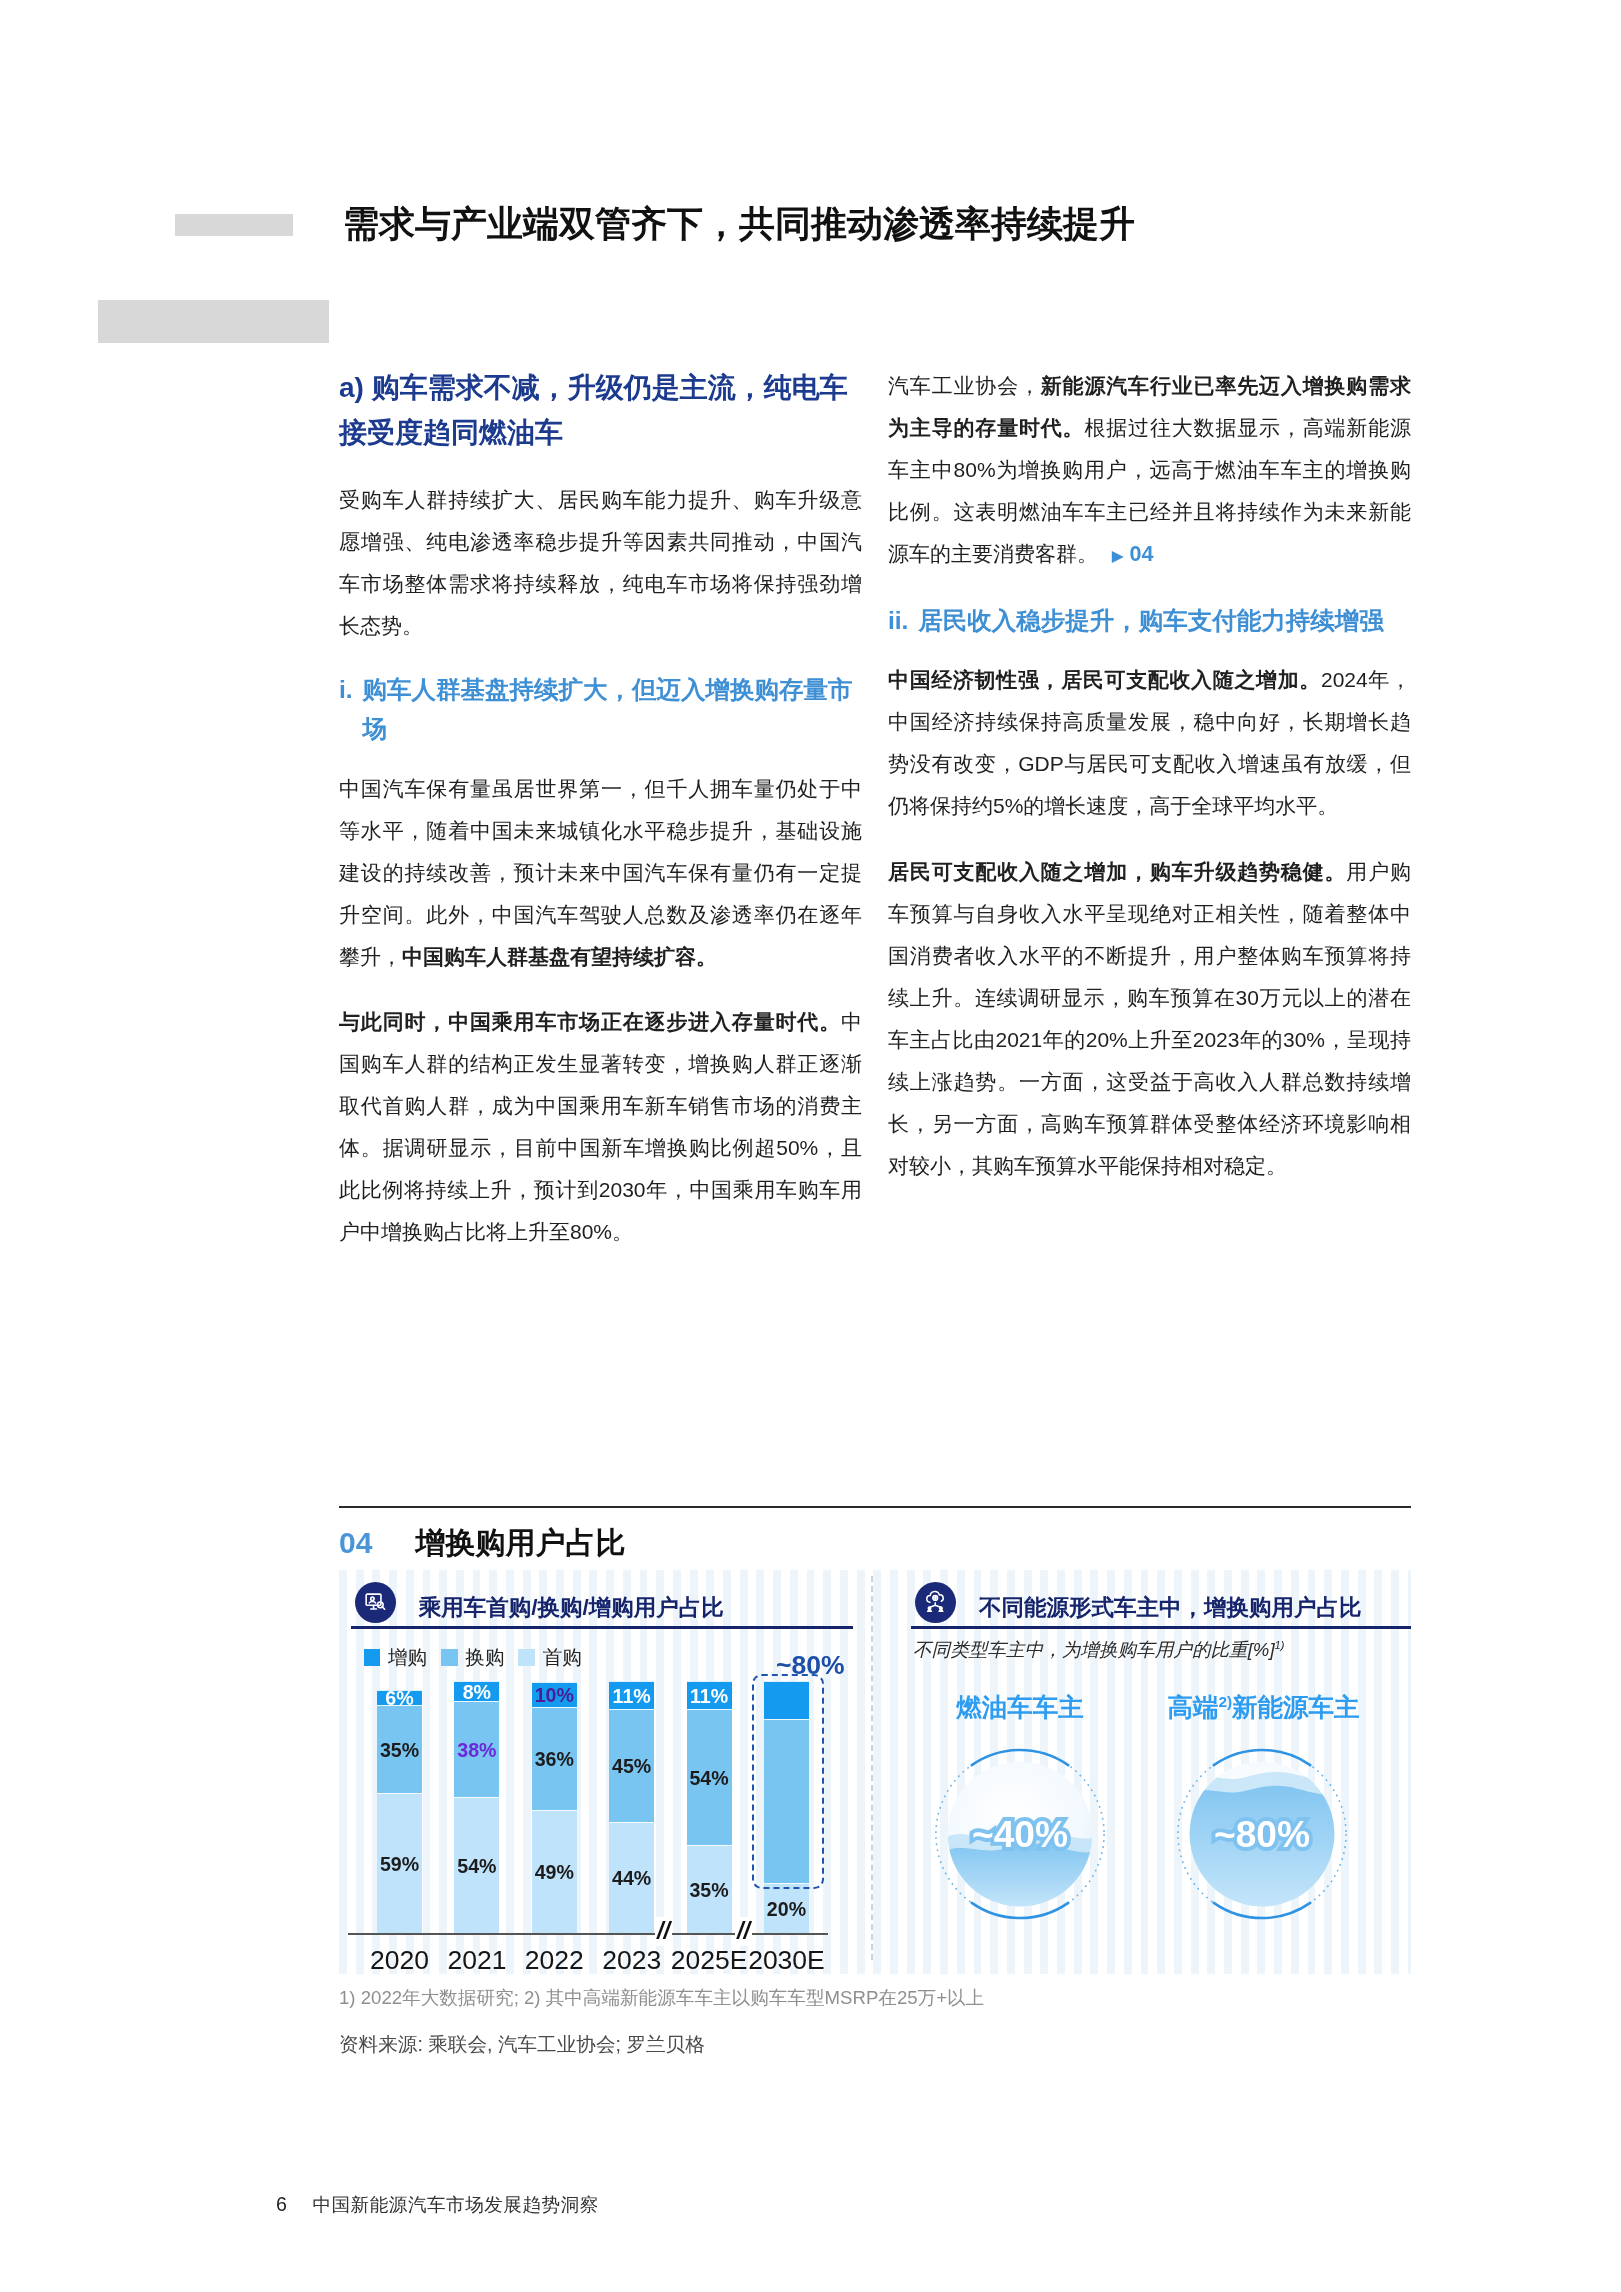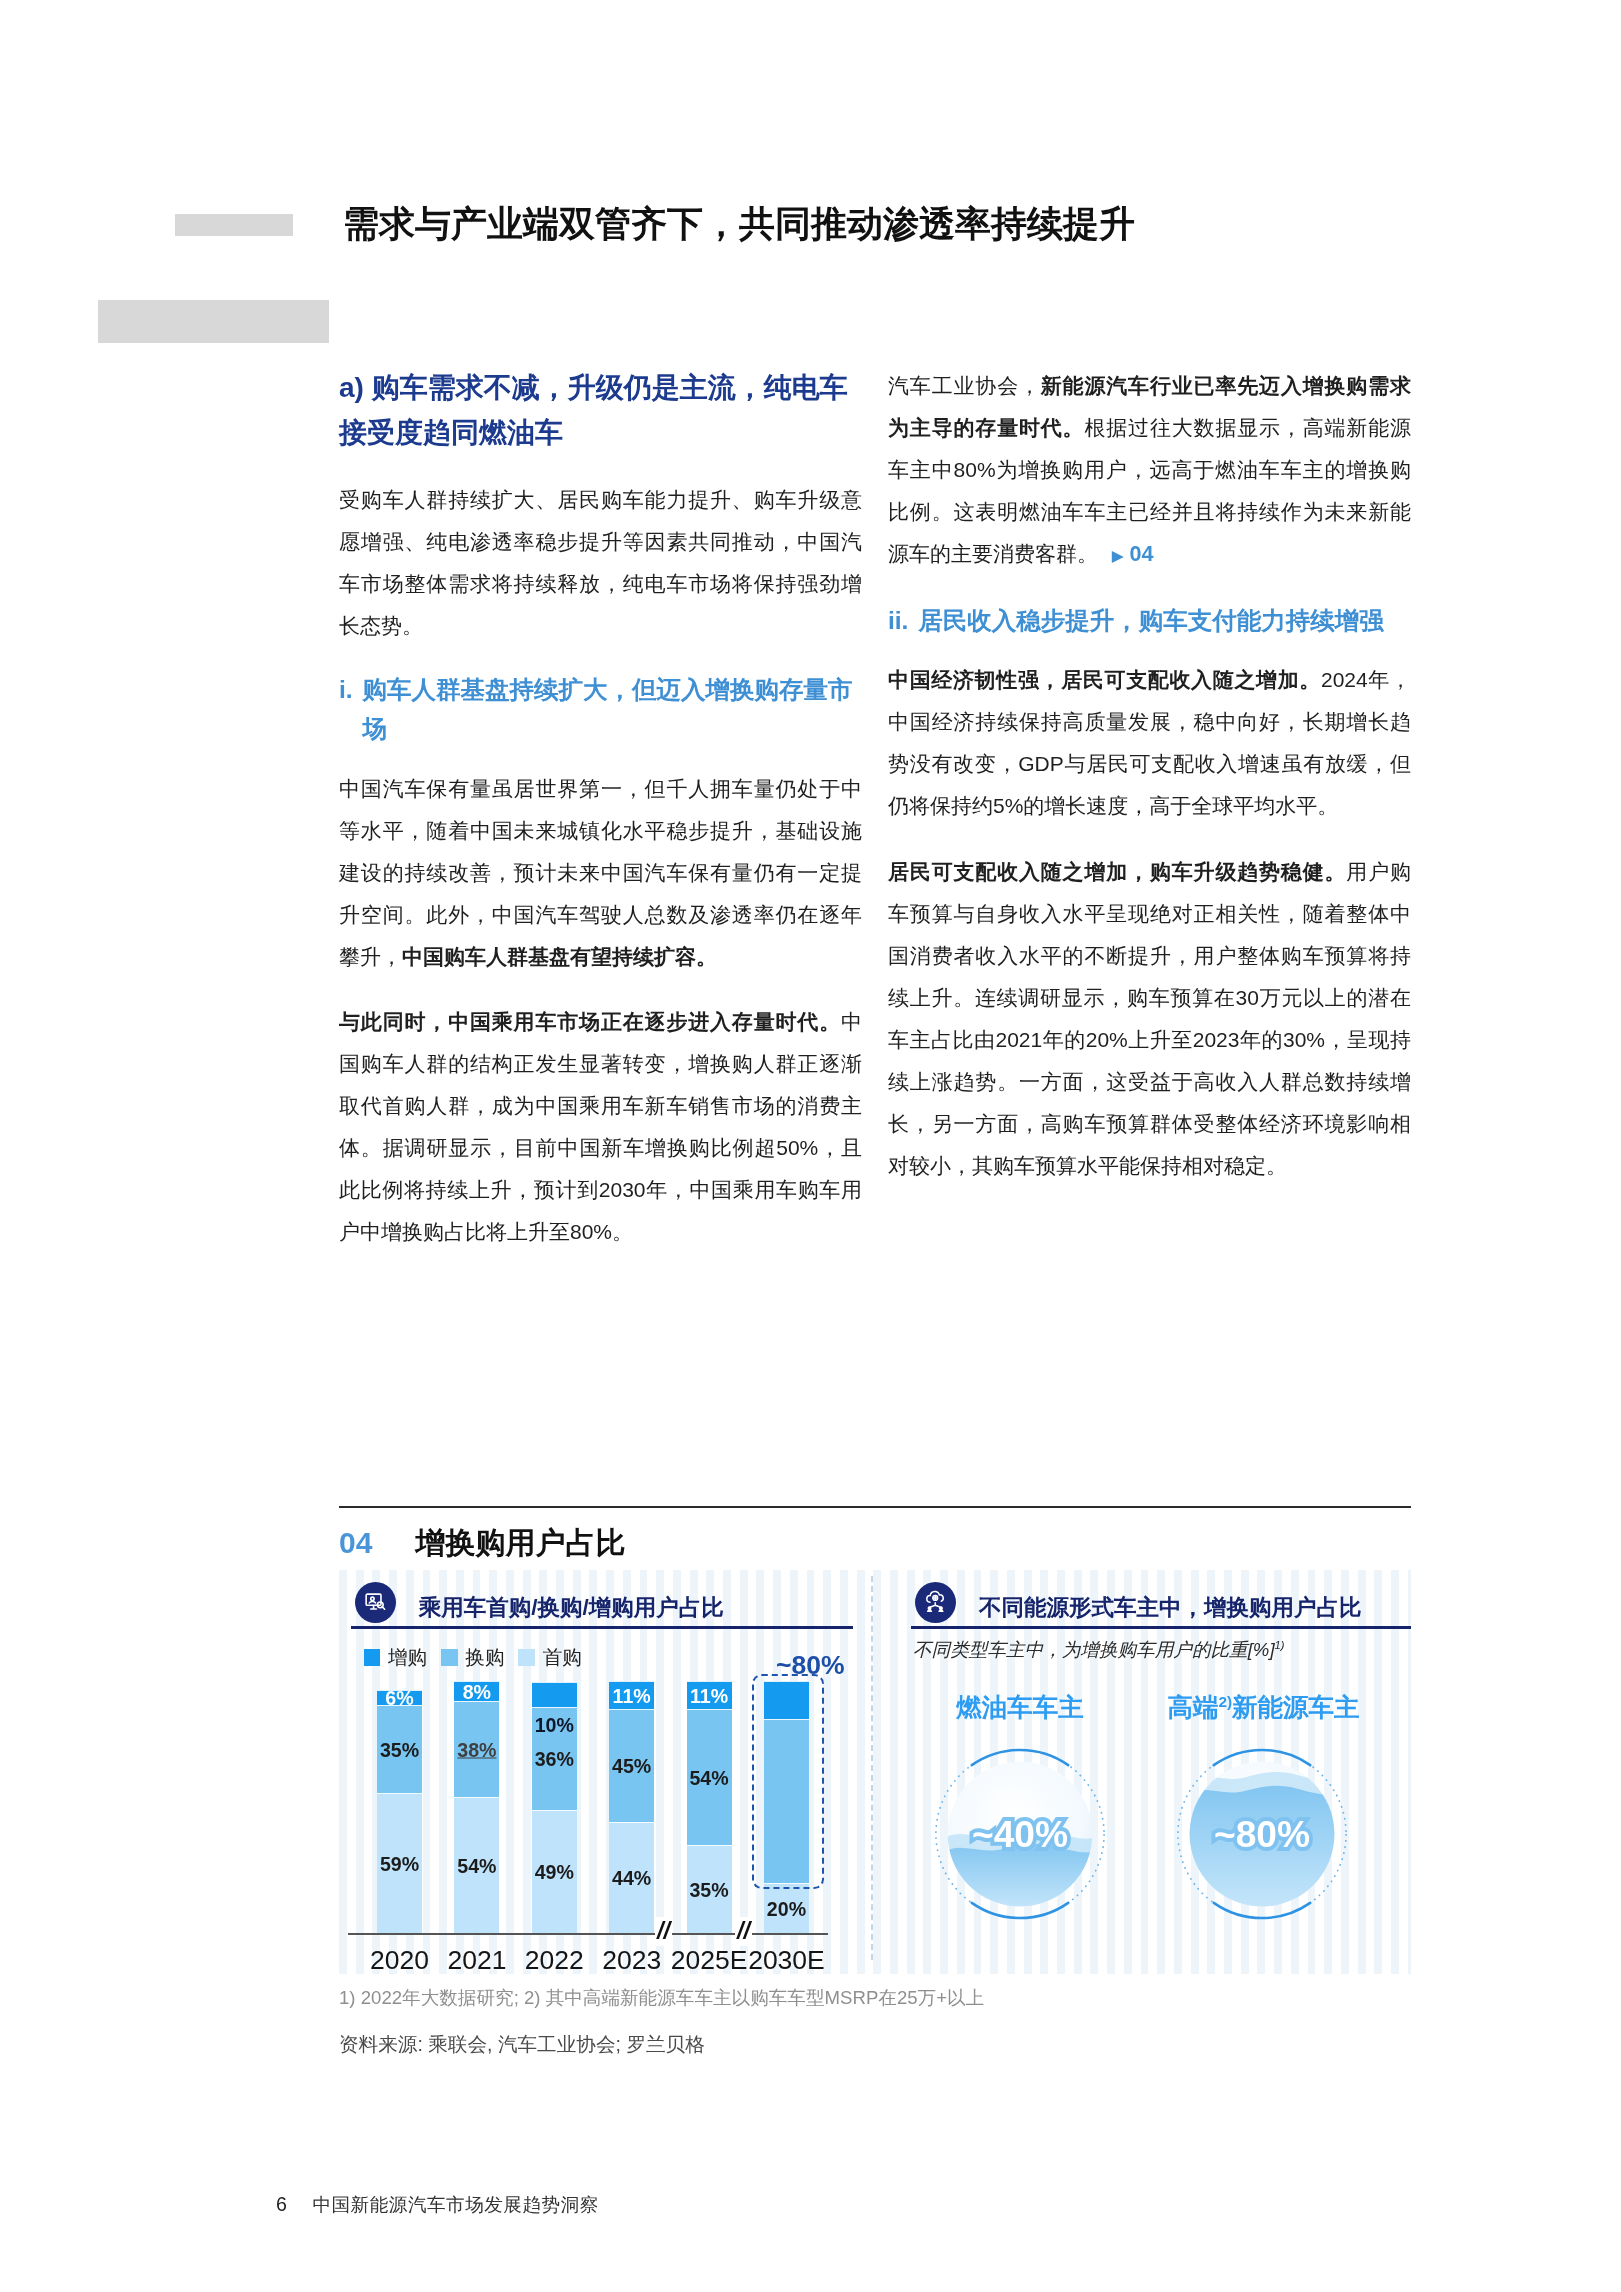--- a/index.html
+++ b/index.html
@@ -160,38 +160,38 @@
             </div>
           </div>
           <div class="x-label">2020</div>
         </div>
         <div class="bar-col">
           <div class="bar-stack">
             <div class="bar-seg" style="height: 136px; background: rgb(191, 227, 251);">
               <span class="bar-seg-label" style="color: rgb(28, 28, 28);">54%</span>
             </div>
             <div class="bar-seg" style="height: 96px; background: rgb(121, 197, 242);">
-              <span class="bar-seg-label" style="color: #404040; text-decoration: underline;">38%</span>
+              <span class="bar-seg-label" style="color: #6d28d9;">38%</span>
             </div>
             <div class="bar-seg" style="height: 20px; background: rgb(20, 155, 240);">
               <span class="bar-seg-label" style="color: rgb(255, 255, 255);">8%</span>
             </div>
           </div>
           <div class="x-label">2021</div>
         </div>
         <div class="bar-col">
           <div class="bar-stack">
             <div class="bar-seg" style="height: 123px; background: rgb(191, 227, 251);">
               <span class="bar-seg-label" style="color: rgb(28, 28, 28);">49%</span>
             </div>
             <div class="bar-seg" style="height: 103px; background: rgb(121, 197, 242);">
               <span class="bar-seg-label" style="color: rgb(28, 28, 28);">36%</span>
             </div>
             <div class="bar-seg" style="height: 25px; background: rgb(20, 155, 240);">
-              <span class="bar-seg-label" style="color: #0f172a; margin-top: 30px;">10%</span>
+              <span class="bar-seg-label" style="color: #4c1d95;">10%</span>
             </div>
           </div>
           <div class="x-label">2022</div>
         </div>
         <div class="bar-col">
           <div class="bar-stack">
             <div class="bar-seg" style="height: 111px; background: rgb(191, 227, 251);">
               <span class="bar-seg-label" style="color: rgb(28, 28, 28);">44%</span>
             </div>
             <div class="bar-seg" style="height: 113px; background: rgb(121, 197, 242);">

